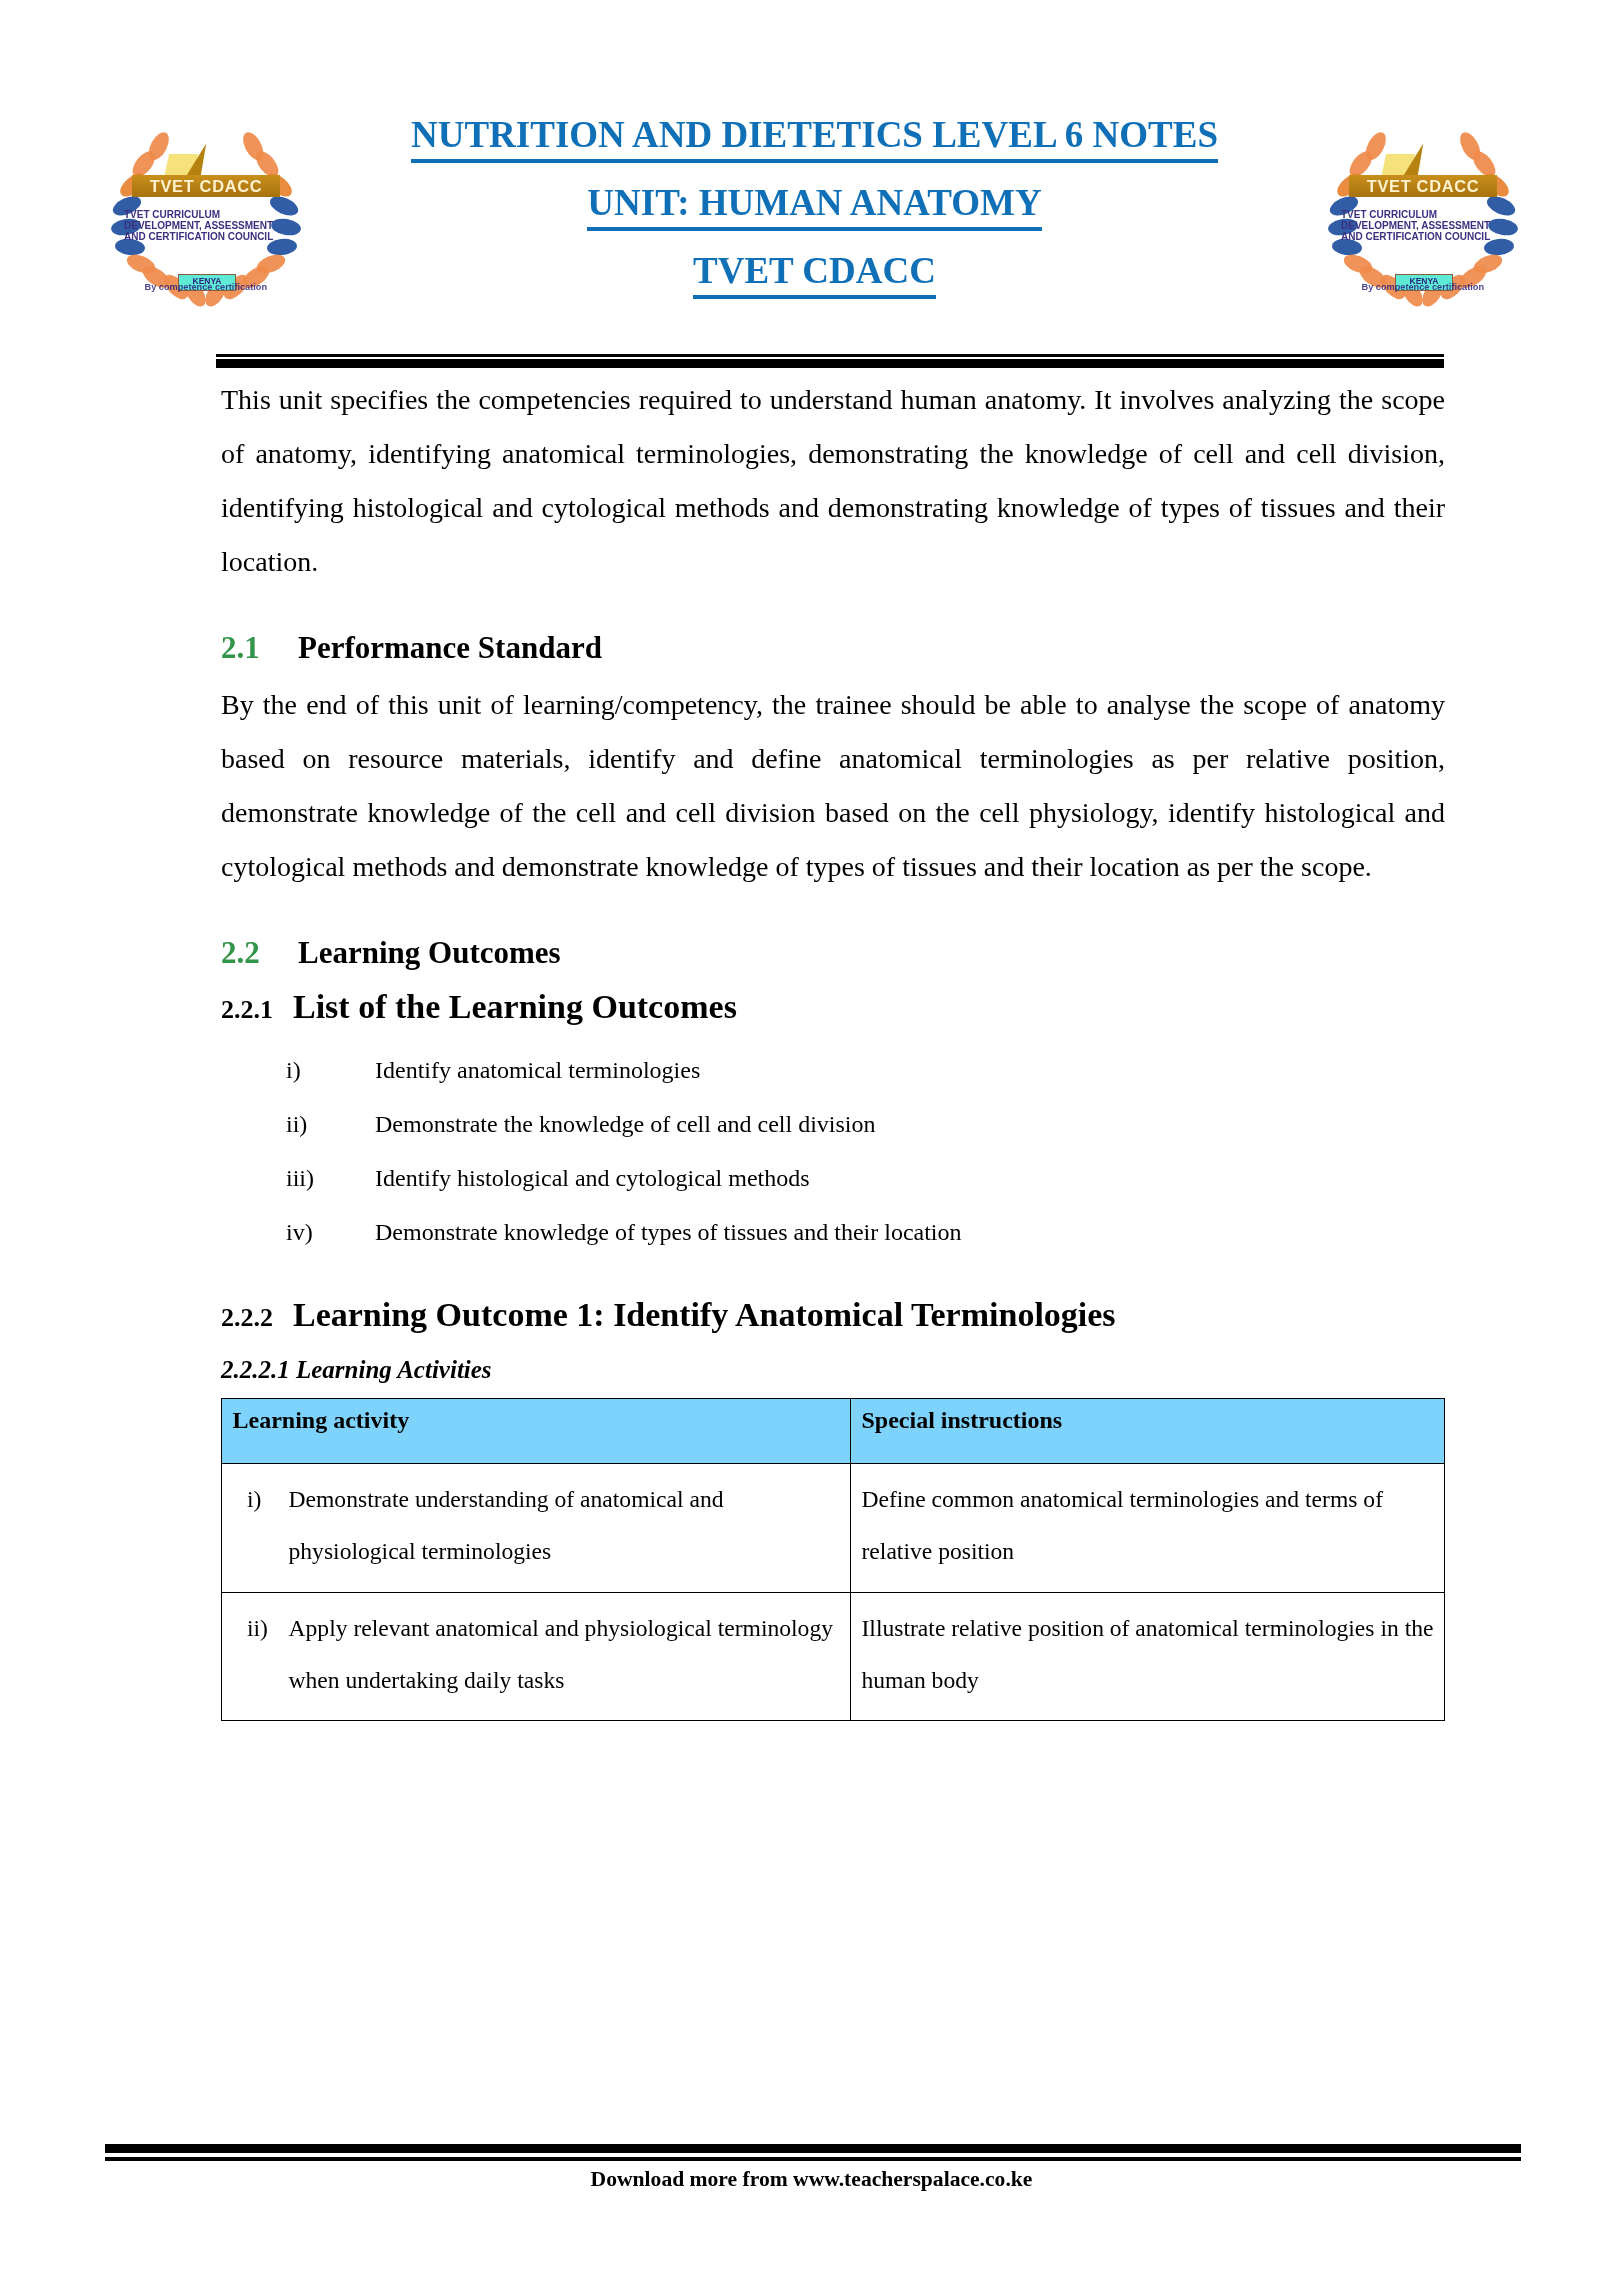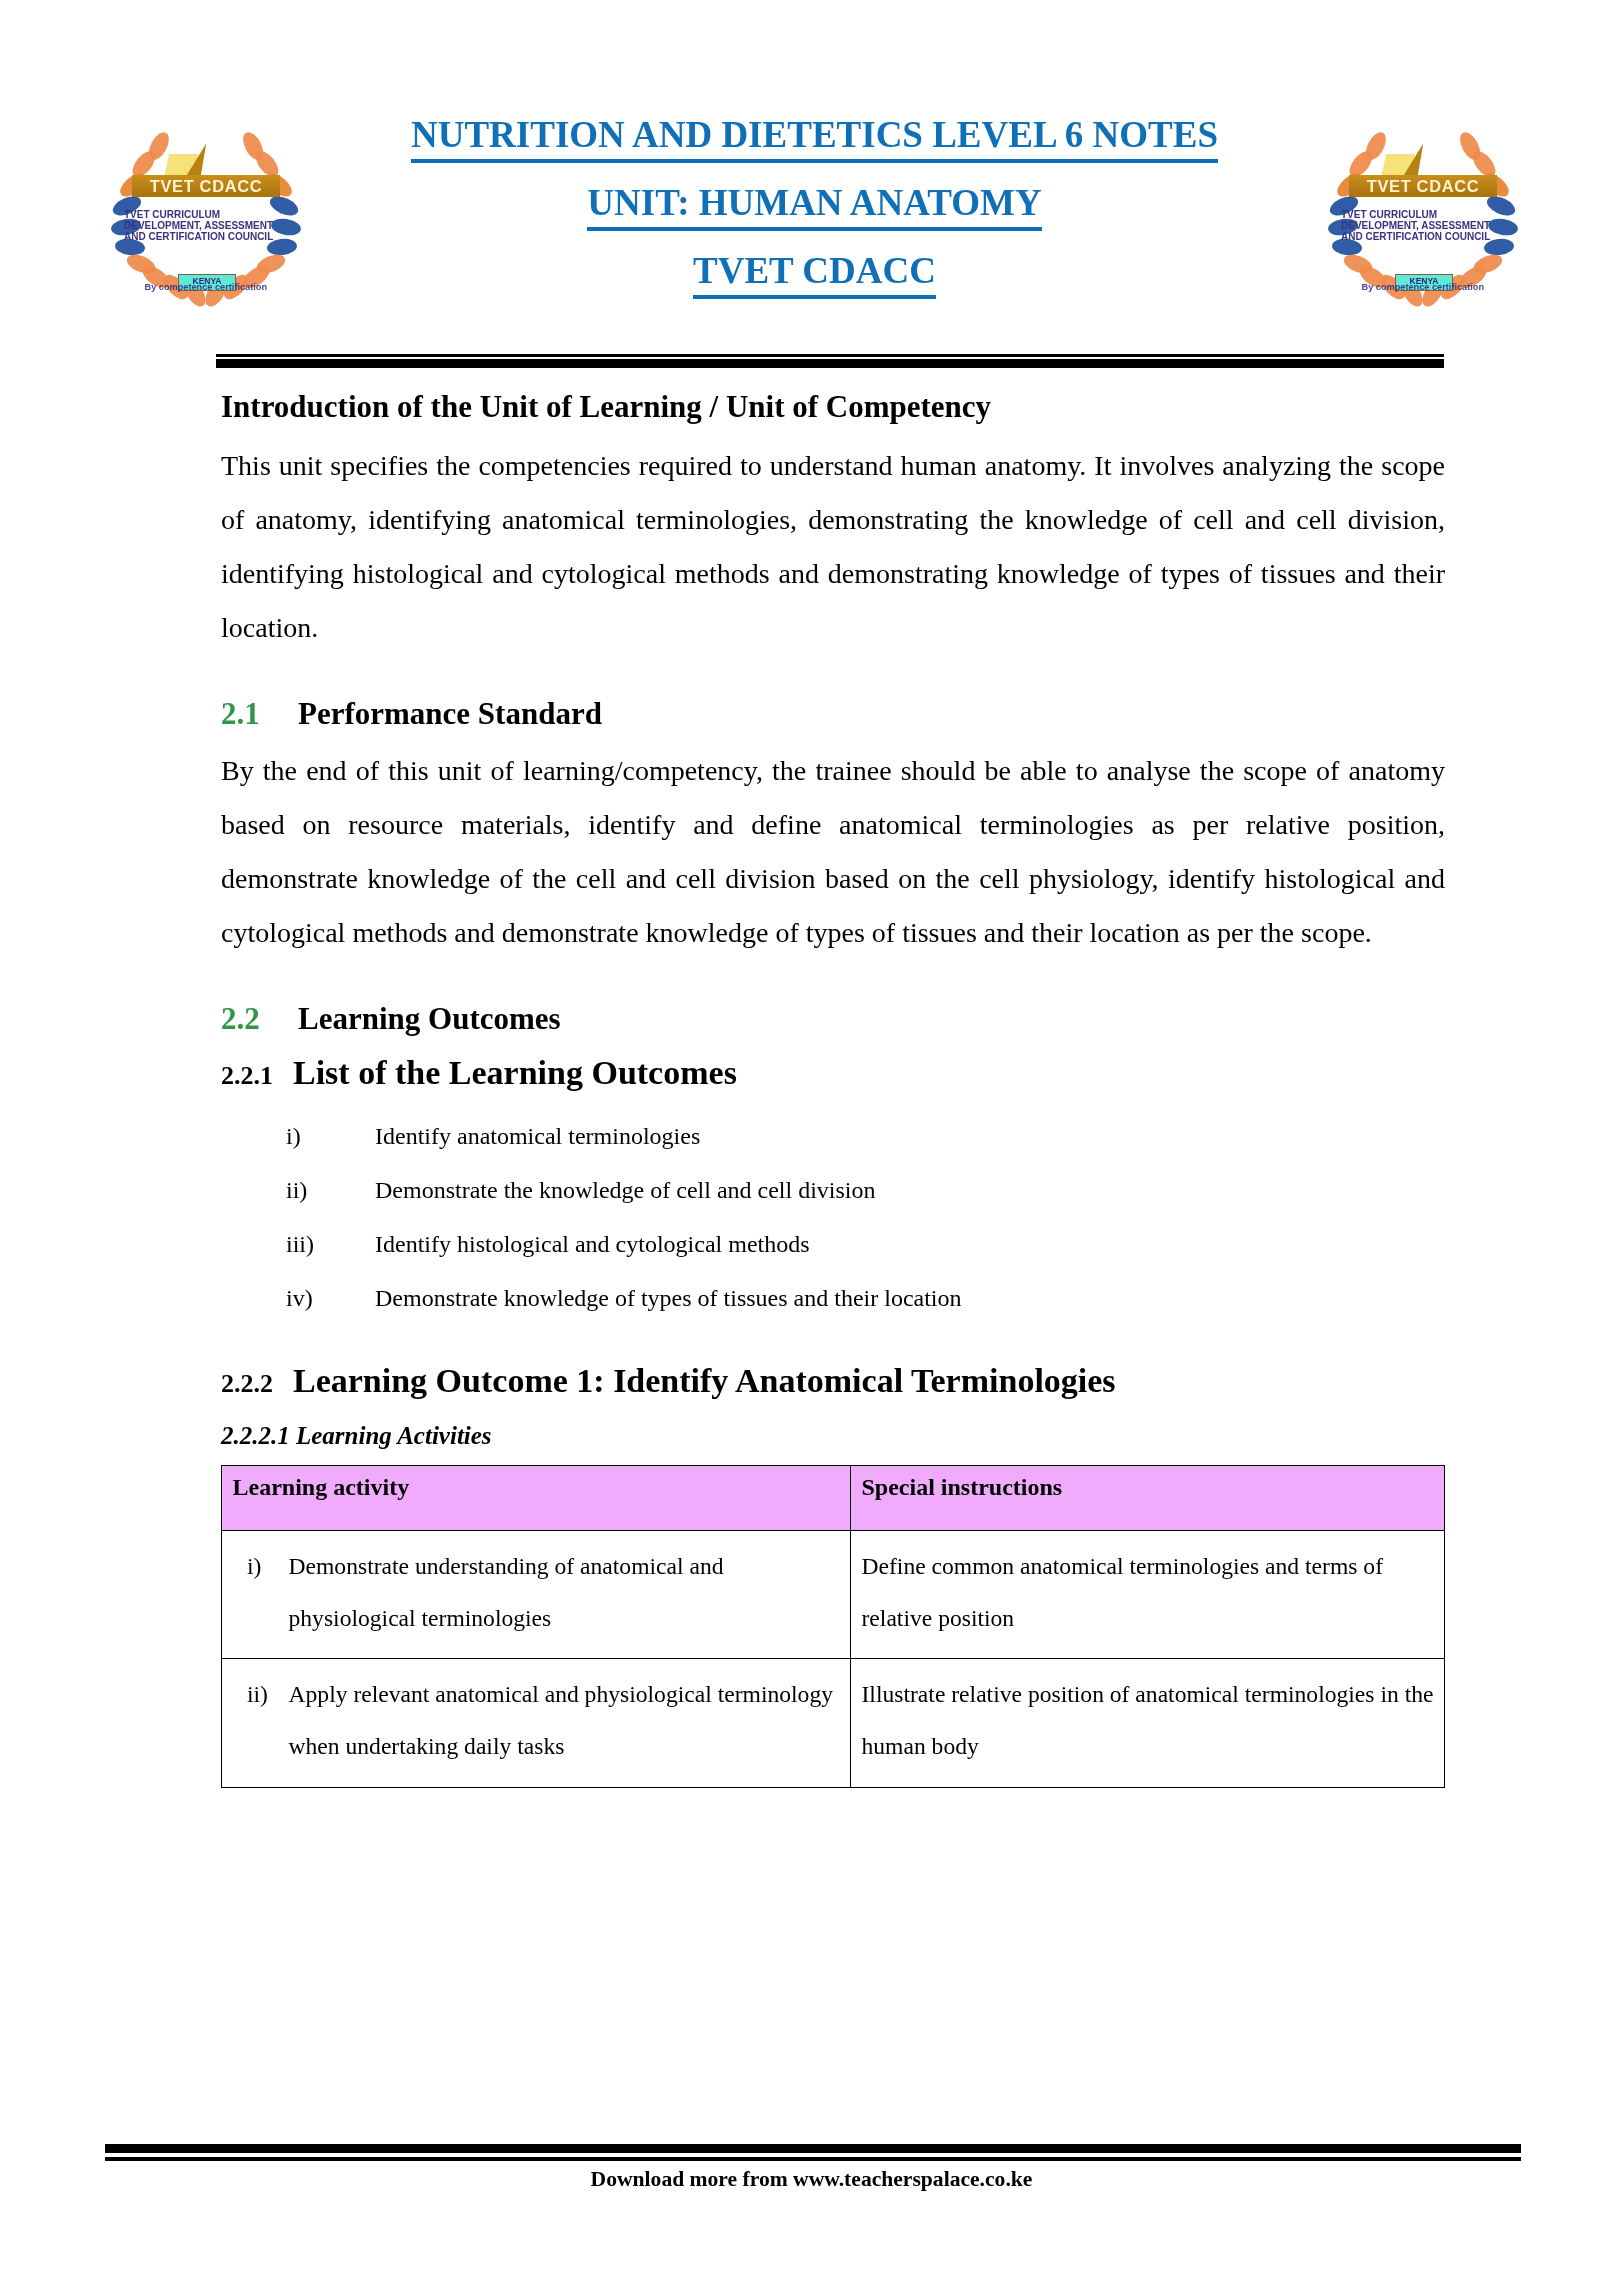--- a/index.html
+++ b/index.html
@@ -276,21 +276,21 @@
     margin-top: 14.4px;
     table-layout: fixed;
   }
   table.activities th,
   table.activities td {
     border: 1.3px solid #000000;
     vertical-align: top;
     padding: 9.2px 10.5px 14.4px 10.5px;
   }
   table.activities thead th {
-    background: #f0abfc;
+    background: #7dd3fc;
     font-size: 24px;
     font-weight: bold;
     text-align: left;
     height: 47px;
     padding-top: 7.9px;
     padding-bottom: 9.2px;
   }
   table.activities col.c1 { width: 629px; }
   table.activities col.c2 { width: 594px; }
 
@@ -391,21 +391,20 @@
       <div class="emblem-kenya">KENYA</div>
       <div class="emblem-motto">By competence certification</div>
     </div>
   </div>
 
   <div class="rule-top"></div>
   <div class="rule-top-thick"></div>
 
   <div class="content">
 
-    <h1 class="section-title">Introduction of the Unit of Learning / Unit of Competency</h1>
 
     <p class="body">This unit specifies the competencies required to understand human anatomy. It involves analyzing the scope of anatomy, identifying anatomical terminologies, demonstrating the knowledge of cell and cell division, identifying histological and cytological methods and demonstrating knowledge of types of tissues and their location.</p>
 
     <div class="h2">
       <span class="num">2.1</span>
       <span class="txt">Performance Standard</span>
     </div>
 
     <p class="body">By the end of this unit of learning/competency, the trainee should be able to analyse the scope of anatomy based on resource materials, identify and define anatomical terminologies as per relative position, demonstrate knowledge of the cell and cell division based on the cell physiology, identify histological and cytological methods and demonstrate knowledge of types of tissues and their location as per the scope.</p>
 

